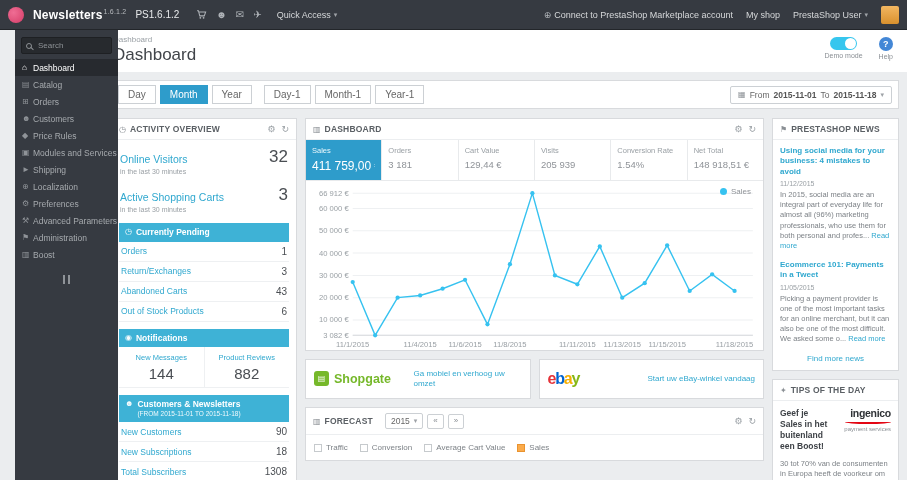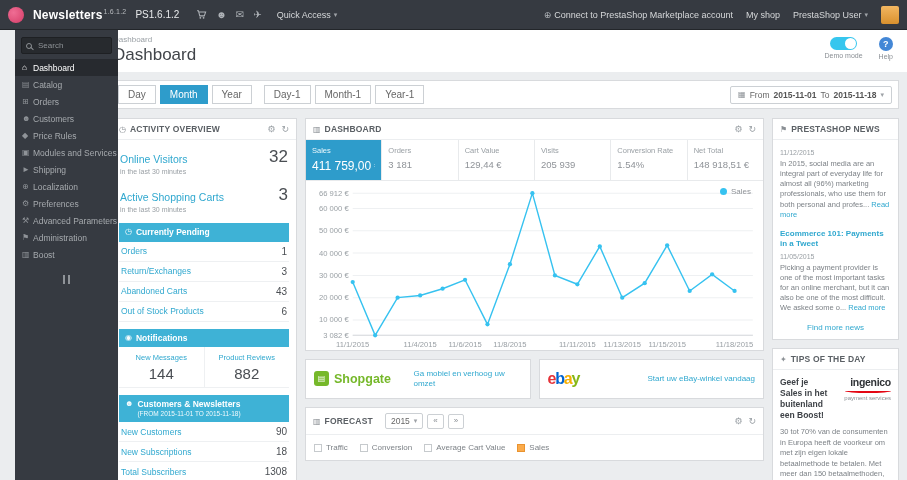--- a/index.html
+++ b/index.html
@@ -505,20 +505,21 @@
         </div>
 
         <div class="col-right">
           <section class="panel">
             <div class="p-head">
               <span class="p-ic">⚑</span>
               <span class="p-title">PRESTASHOP NEWS</span>
             </div>
             <div class="news-body">
               <div class="article">
+                <a class="art-title">Using social media for your business: 4 mistakes to avoid</a>
                 <div class="art-date">11/12/2015</div>
                 <div class="art-text"><span>In 2015, social media are an integral part of everyday life for almost all (96%) marketing professionals, who use them for both personal and profes...</span> <a class="read-more">Read more</a></div>
               </div>
               <div class="article">
                 <a class="art-title">Ecommerce 101: Payments in a Tweet</a>
                 <div class="art-date">11/05/2015</div>
                 <div class="art-text"><span>Picking a payment provider is one of the most important tasks for an online merchant, but it can also be one of the most difficult. We asked some o...</span> <a class="read-more">Read more</a></div>
               </div>
               <a class="more-news">Find more news</a>
             </div>

